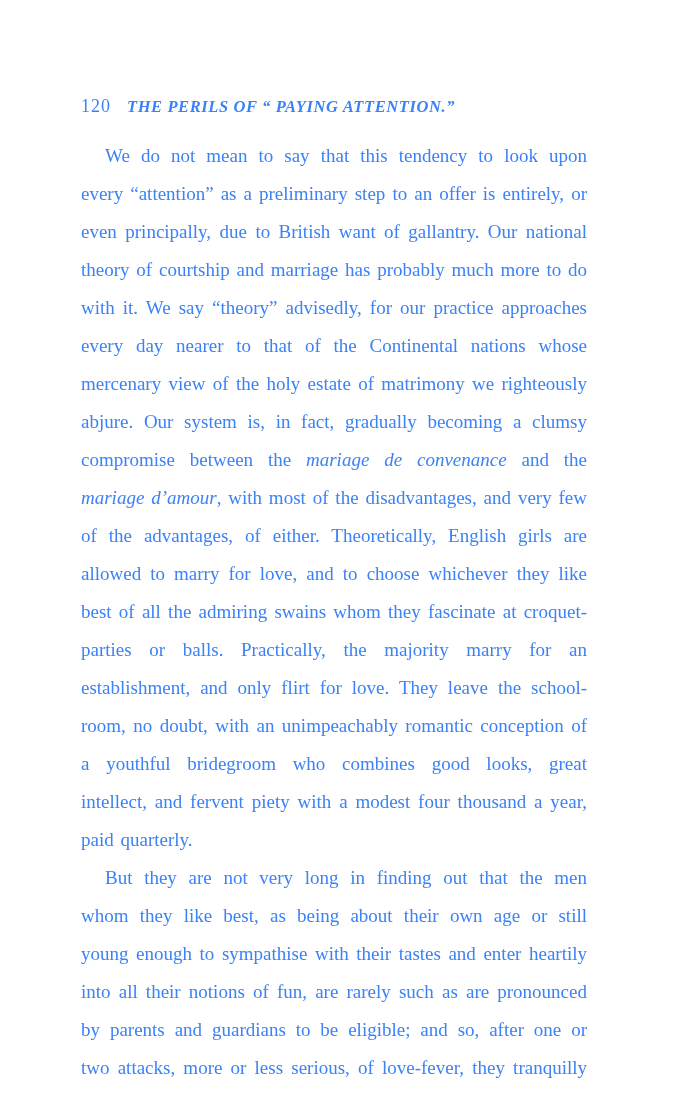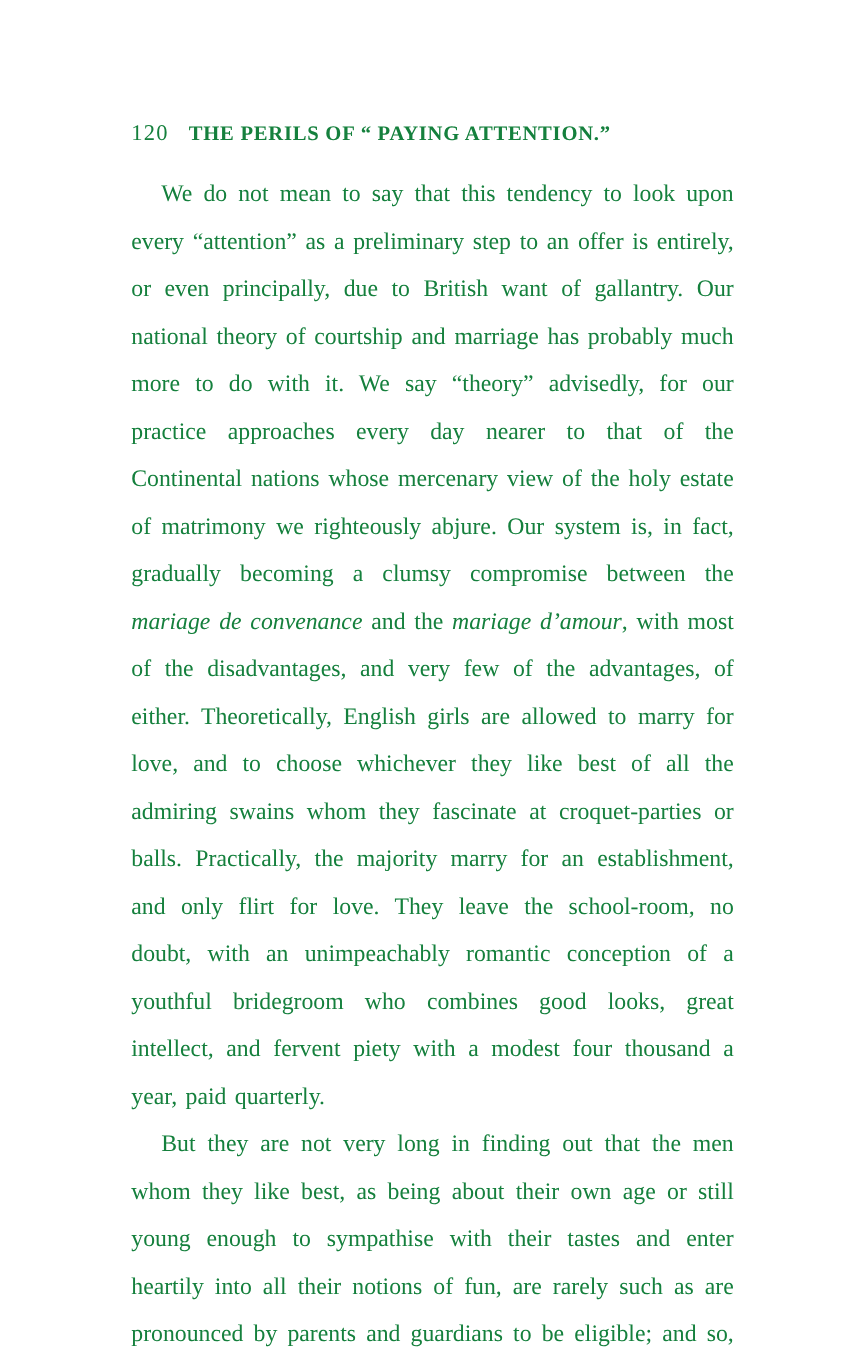--- a/index.html
+++ b/index.html
@@ -6,41 +6,42 @@
     margin: 0;
     padding: 0;
     background: #ffffff;
   }
   .page {
     position: relative;
     width: 688px;
     height: 1096px;
     background: #ffffff;
     box-sizing: border-box;
-    padding: 96px 101px 0 105px;
+    padding: 96px 101px 0 81px;
     font-family: "Liberation Serif", "DejaVu Serif", serif;
-    color: #15803d;
+    color: #3b82f6;
     overflow: hidden;
   }
   .running-head {
     display: flex;
     align-items: baseline;
     margin-bottom: 20px;
     white-space: nowrap;
   }
   .page-number {
     font-size: 18px;
     font-weight: normal;
     font-style: normal;
     letter-spacing: 1px;
     margin-right: 16px;
   }
   .running-title {
     font-size: 16.5px;
     font-weight: bold;
+    font-style: italic;
     letter-spacing: 0.6px;
   }
   .body-text {
     font-size: 19px;
     line-height: 38px;
     text-align: justify;
     word-spacing: 2px;
   }
   .para {
     margin: 0;

